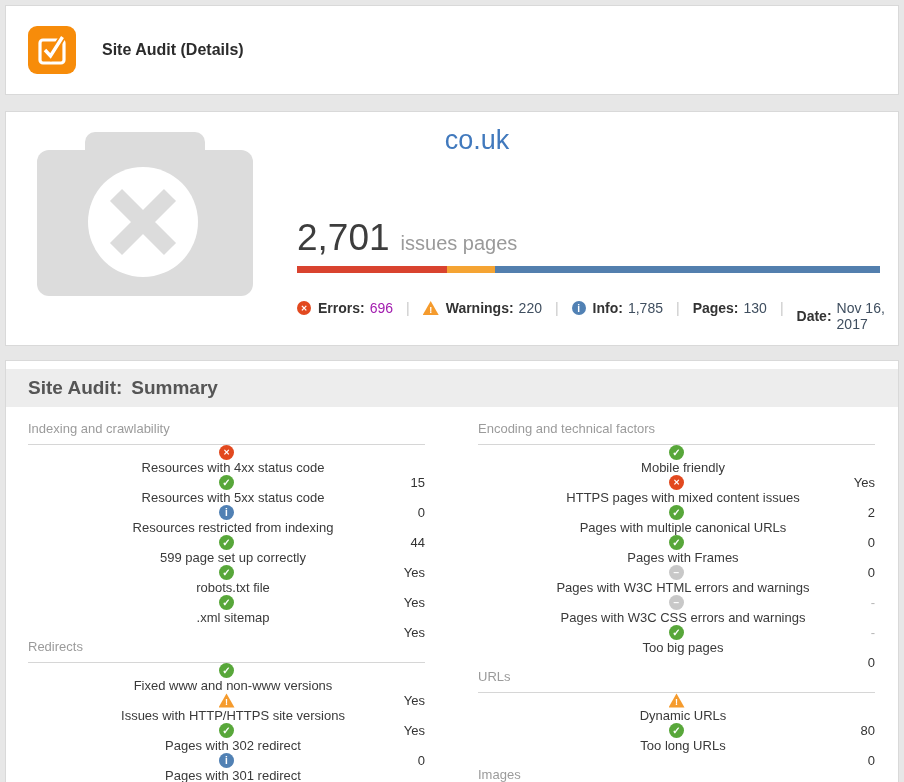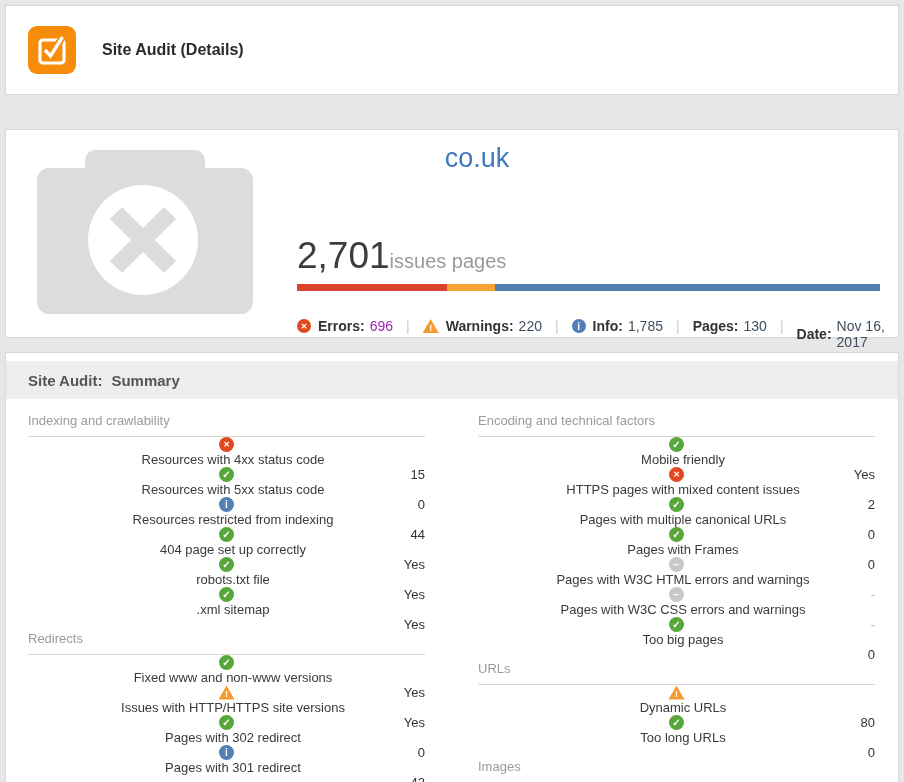--- a/index.html
+++ b/index.html
@@ -16,29 +16,29 @@
     background:#fff;
     border:1px solid #d9d9d9;
   }
 
   
   .header-card { margin-top:5px; height:90px; display:flex; align-items:center; }
   .app-icon { width:48px; height:48px; margin-left:22px; flex:0 0 auto; }
   .app-title { margin-left:26px; font-size:16px; font-weight:bold; color:#2b2b2b; }
 
   
-  .summary-card { margin-top:34px; height:209px; }
+  .summary-card { margin-top:16px; height:235px; }
   .camera-ph { position:absolute; left:31px; top:20px; width:216px; height:164px; }
   .site-title {
     position:absolute; left:50px; right:0; top:13px;
     text-align:center; font-size:27px; color:#4179bd; text-decoration:none;
   }
   .issues-line {
     position:absolute; left:291px; top:105px;
-    display:inline-flex; align-items:baseline; gap:0;
+    display:inline-flex; align-items:baseline; gap:11px;
   }
   .issues-count { font-size:37px; color:#3d3d3d; }
   .issues-label { font-size:20px; color:#9a9a9a; }
   .bar {
     position:absolute; left:291px; top:154px; width:583px; height:7px;
     display:flex; overflow:hidden; background:#537fae;
   }
   .bar .seg { height:100%; display:block; }
   .stats {
     position:absolute; left:291px; top:188px; height:24px;
@@ -70,21 +70,21 @@
     clip-path:polygon(50% 3%, 100% 97%, 0 97%);
     align-items:flex-end; justify-content:center;
   }
   .ic.warn::before { content:"!"; font-size:9px; line-height:12px; }
 
   
   .report-card { margin-top:14px; height:460px; padding-top:8px; }
   .section-bar {
     height:38px; background:#ededed;
     display:flex; align-items:center; padding-left:22px;
-    font-size:15px; font-weight:bold; color:#555;
+    font-size:19px; font-weight:bold; color:#555;
   }
   .section-bar .tprefix { margin-right:9px; }
   .columns { display:flex; padding:0 20px 0 22px; }
   .col { width:397px; }
   .col + .col { margin-left:53px; }
   .grp-heading {
     margin-top:14px; padding-bottom:8px;
     font-size:13px; color:#9b9b9b;
     border-bottom:1px solid #d6d6d6;
   }
@@ -183,21 +183,21 @@
         <span class="lbl">Resources with 5xx status code</span>
         <span class="val">0</span>
       </div>
       <div class="row">
         <span class="ic info"></span>
         <span class="lbl">Resources restricted from indexing</span>
         <span class="val">44</span>
       </div>
       <div class="row">
         <span class="ic ok"></span>
-        <span class="lbl">404 page set up correctly</span>
+        <span class="lbl">599 page set up correctly</span>
         <span class="val">Yes</span>
       </div>
       <div class="row">
         <span class="ic ok"></span>
         <span class="lbl">robots.txt file</span>
         <span class="val">Yes</span>
       </div>
       <div class="row">
         <span class="ic ok"></span>
         <span class="lbl">.xml sitemap</span>

